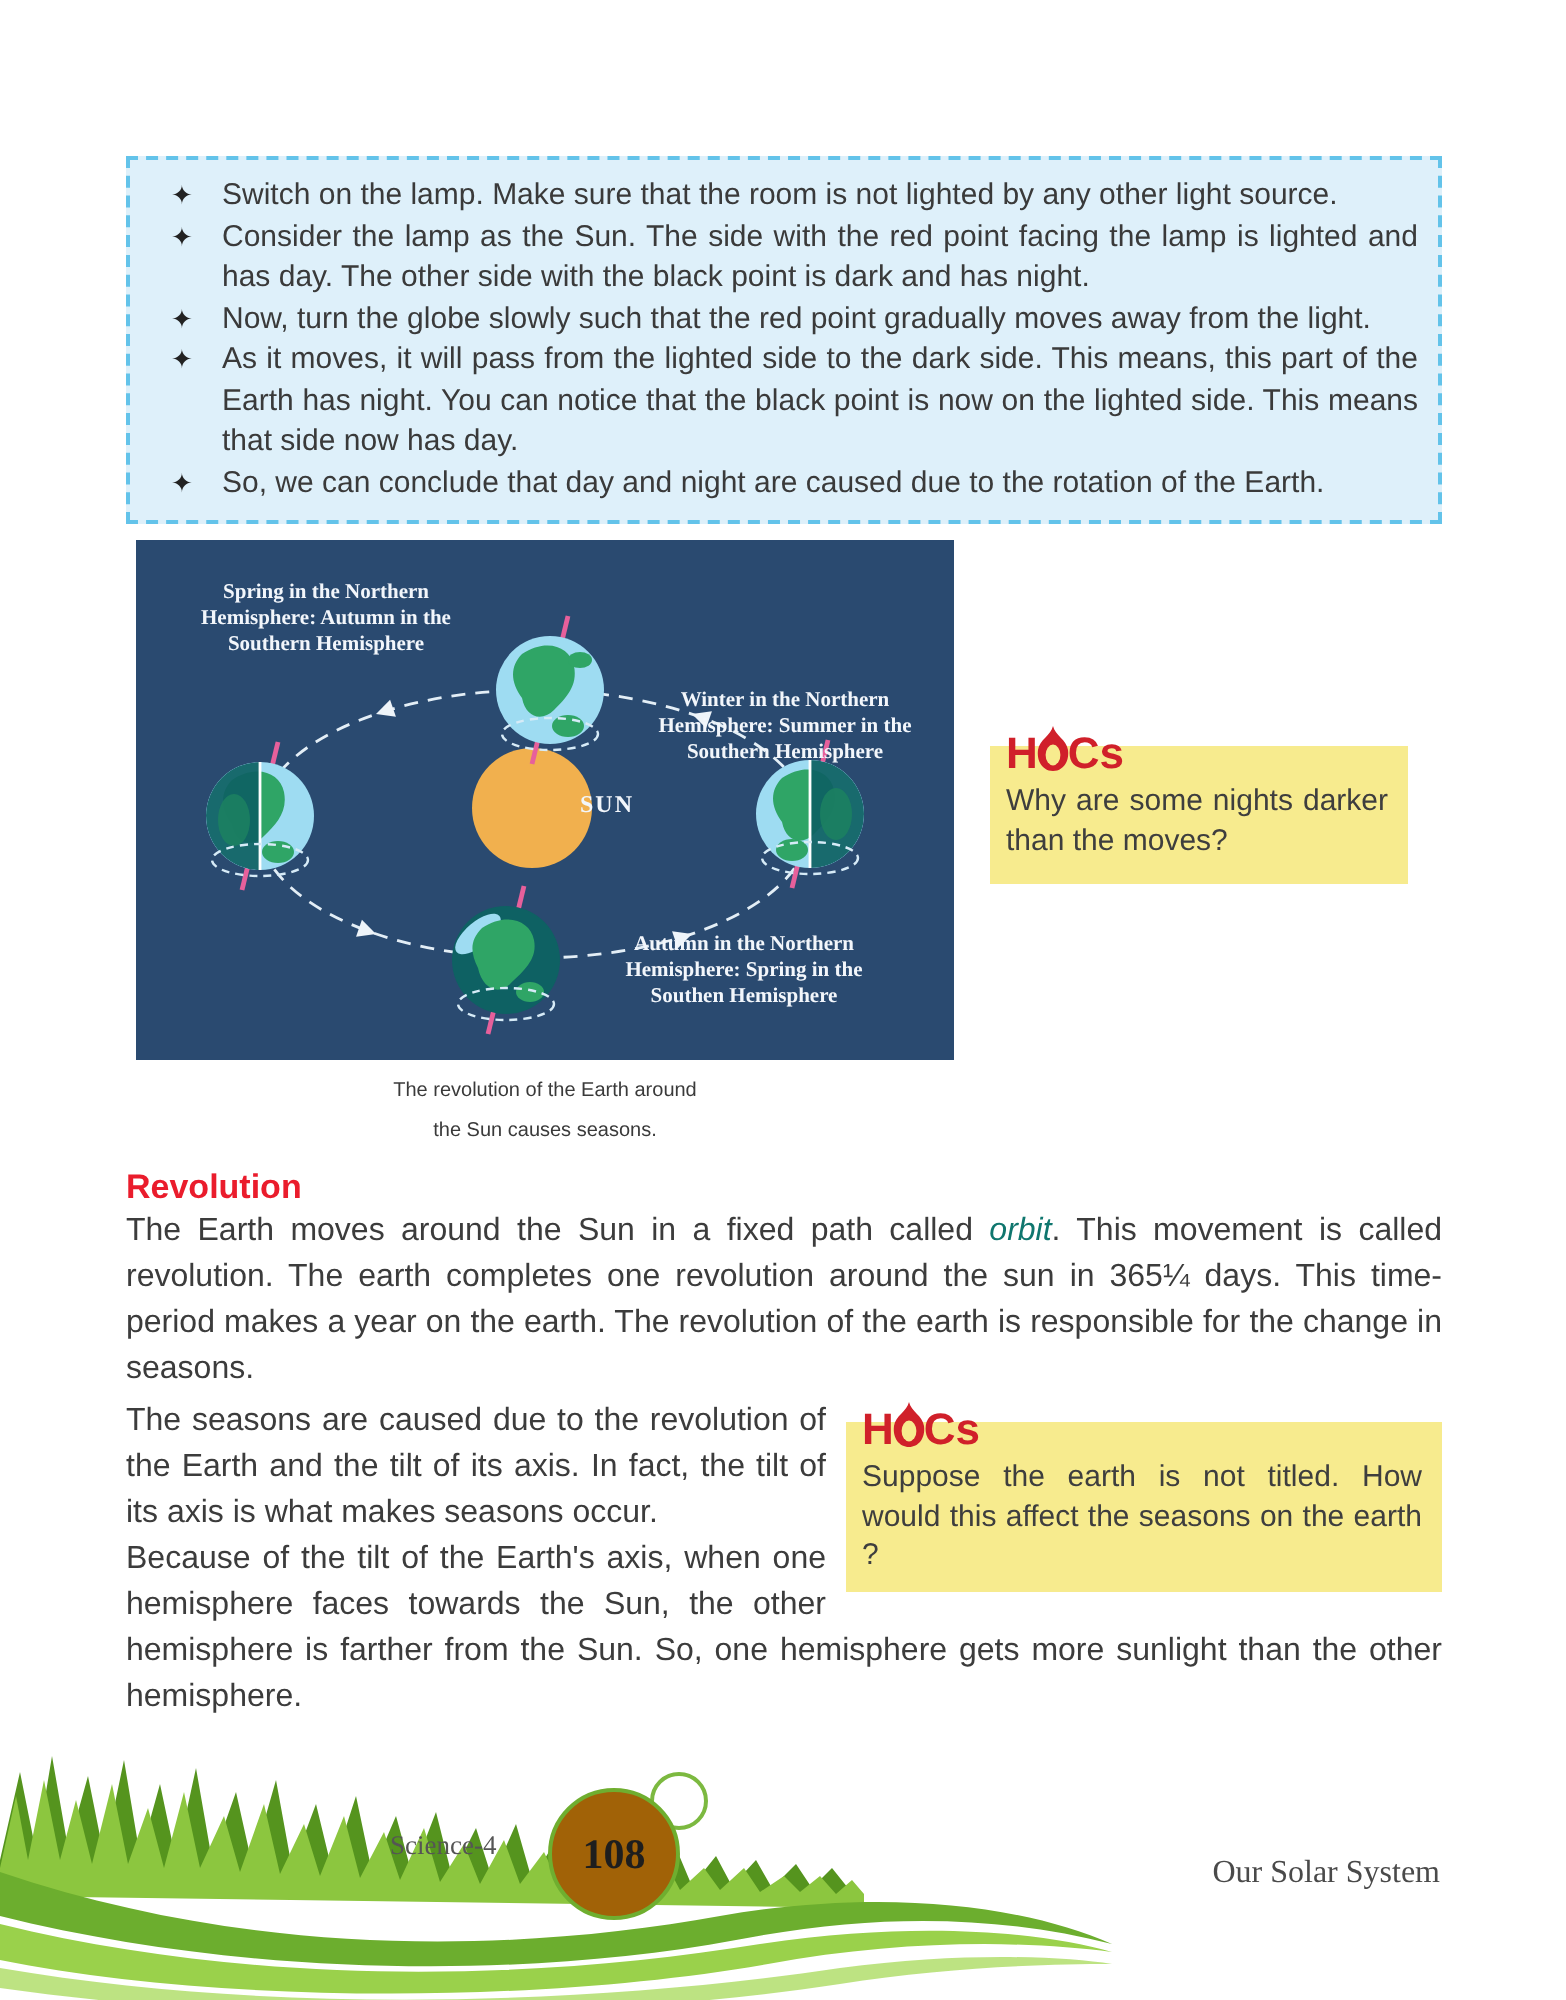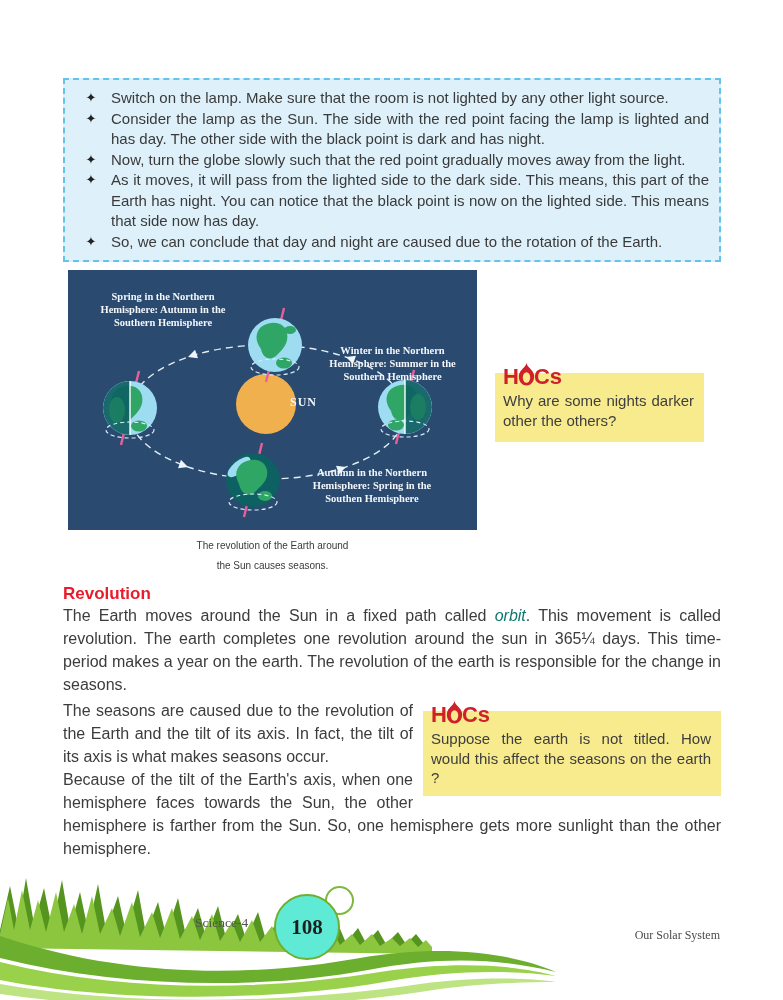--- a/index.html
+++ b/index.html
@@ -47,24 +47,24 @@
   .para1 { position:absolute; left:63px; top:604px; width:658px;
            font-size:16px; line-height:23px; text-align:justify; }
   .orbit-word { color:#0f766e; font-style:italic; }
   .flow { position:absolute; left:63px; top:699px; width:658px; font-size:16px; line-height:23px; }
   .flow p { text-align:justify; }
   
   .grass-svg { position:absolute; left:0; top:872px; z-index:1; }
   .book-title { position:absolute; left:160px; top:915px; font-family:"Liberation Serif", serif;
                 font-size:13.5px; color:#555; z-index:2;margin-left:35px; }
   .chapter-title { position:absolute; right:63px; top:928px; font-family:"Liberation Serif", serif;
-                   font-size:12px; color:#4a4a4a; z-index:2; }
+                   font-size:16px; color:#4a4a4a; z-index:2; }
   .page-circle {
     position:absolute; left:274px; top:894px; width:66px; height:66px; border-radius:50%;
-    background:#5eead4; border:2.5px solid #6fae2f; z-index:3;
+    background:#a16207; border:2.5px solid #6fae2f; z-index:3;
     display:flex; align-items:center; justify-content:center;
     font-family:"Liberation Serif", serif; font-weight:bold; font-size:21px; color:#1e1e1e;
   }
   .small-circle {
     position:absolute; left:325px; top:886px; width:29px; height:29px; border-radius:50%;
     background:#ffffff; border:2.5px solid #7cb940; z-index:2;
   }
 </style>
 </head>
 <body>
@@ -168,21 +168,21 @@
 
   <div class="hocs hocs1">
     <div class="hocs-logo">
       <span>H</span>
       <svg width="17" height="24" viewBox="0 0 17 24">
         <path d="M8.5 0 C9.5 4.8 15.3 6.8 16 12 C16.8 18.2 13.2 22.5 8.5 22.5 C3.8 22.5 0.2 18.2 1 12 C1.7 6.8 7.5 4.8 8.5 0 Z" fill="#d0202a"></path>
         <ellipse cx="8.5" cy="14.5" rx="3.7" ry="5.2" fill="#f7eb8e"></ellipse>
       </svg>
       <span>Cs</span>
     </div>
-    <div class="hocs-q">Why are some nights darker other the others?</div>
+    <div class="hocs-q">Why are some nights darker than the moves?</div>
   </div>
 
   <div class="caption">
     <div>The revolution of the Earth around</div>
     <div>the Sun causes seasons.</div>
   </div>
 
   <div class="rev-heading">Revolution</div>
   <div class="para1">
     <span>The Earth moves around the Sun in a fixed path called </span><span class="orbit-word">orbit</span><span>. This movement is called revolution. The earth completes one revolution around the sun in 365¼ days. This time-period makes a year on the earth. The revolution of the earth is responsible for the change in seasons.</span>

